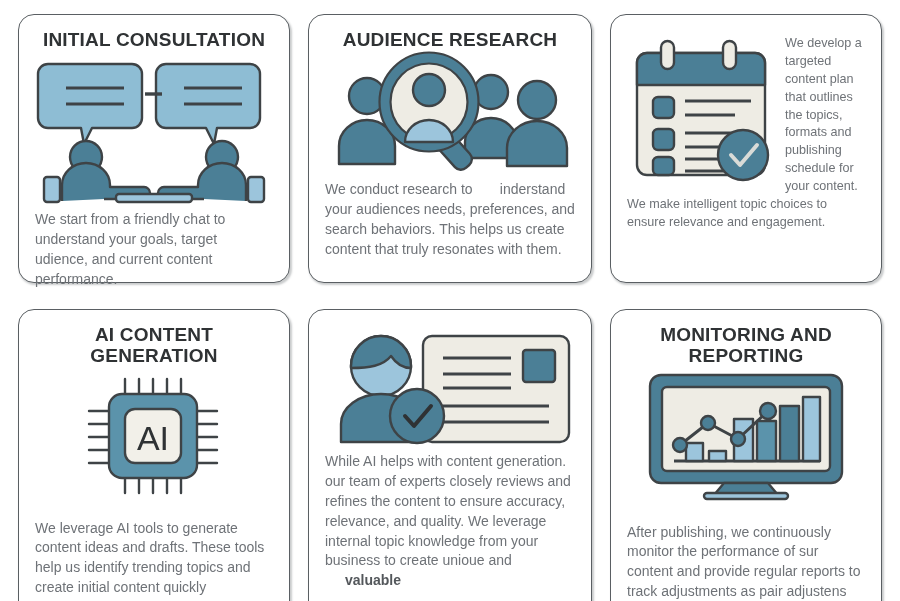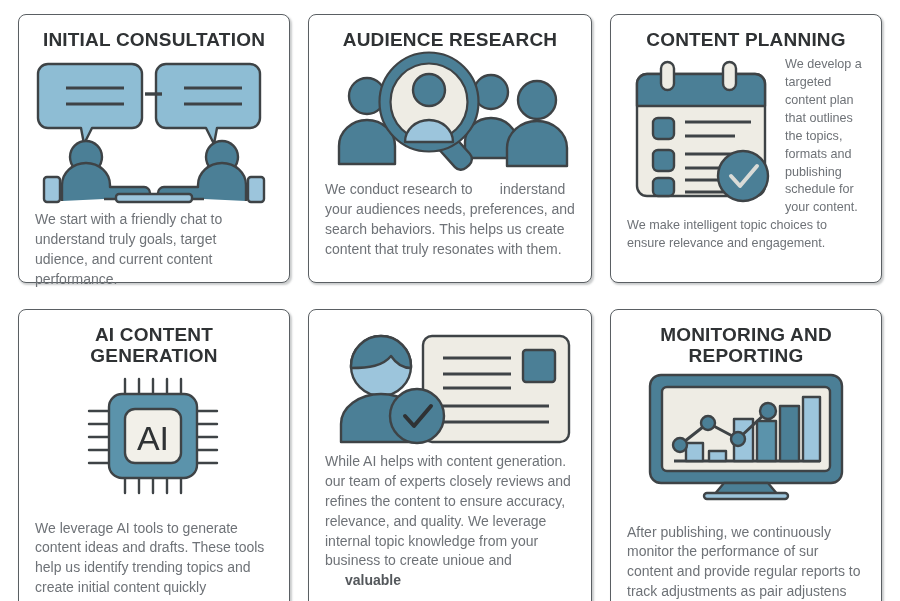--- a/index.html
+++ b/index.html
@@ -17,21 +17,21 @@
     grid-template-columns: 1fr 1fr 1fr;
     grid-template-rows: 269px 1fr;
     column-gap: 18px;
     row-gap: 26px;
     background: #ffffff;
   }
   .card {
     position: relative;
     background: #ffffff;
     border: 1.5px solid #5a5f63;
-    border-radius: 8px;
+    border-radius: 16px;
     box-shadow: 1.5px 2px 2px rgba(80,85,90,0.30);
     padding: 14px 16px 10px 16px;
     overflow: visible;
   }
   .card-title {
     text-align: center;
     font-weight: bold;
     font-size: 19px;
     letter-spacing: 0.2px;
     color: #2f3234;
@@ -84,21 +84,21 @@
           <circle cx="184" cy="101" r="16" fill="#4b7f96"></circle>
           <path d="M208 145 v-16 a24 22 0 0 0 -48 0 v2 h-34 a6 6 0 0 0 0 12 h40" fill="#4b7f96"></path>
 
           <rect x="78" y="138" width="76" height="8" rx="3" fill="#9cc5dc"></rect>
 
           <rect x="6" y="121" width="16" height="25" rx="3" fill="#9cc5dc"></rect>
           <rect x="210" y="121" width="16" height="25" rx="3" fill="#9cc5dc"></rect>
         </g>
       </svg>
     </div>
-    <div class="card-body" style="margin-top:8px;">We start with a friendly chat to understand truly goals, target udience, and current content performance.</div>
+    <div class="card-body" style="margin-top:8px;">We start from a friendly chat to understand your goals, target udience, and current content performance.</div>
   </div>
 
   <div class="card">
     <div class="card-title">AUDIENCE RESEARCH</div>
     <div class="icon-wrap" style="height:122px;margin-top:2px;">
       <svg width="250" height="120" viewBox="0 0 250 120">
         <g stroke="#3e4346" stroke-width="2.4" stroke-linejoin="round">
 
           <circle cx="42" cy="42" r="18" fill="#4b7f96"></circle>
           <path d="M14 110 v-18 a28 26 0 0 1 56 0 v18 z" fill="#4b7f96"></path>
@@ -118,21 +118,20 @@
 
           <circle cx="104" cy="36" r="16" fill="#4b7f96"></circle>
           <path d="M80 88 a24 22 0 0 1 48 0 z" fill="#9cc5dc"></path>
         </g>
       </svg>
     </div>
     <div class="card-body" style="margin-top:6px;">We conduct research to&nbsp;&nbsp;&nbsp;&nbsp;&nbsp;&nbsp; inderstand your audiences needs, preferences, and search behaviors. This helps us create content that truly resonates with them.</div>
   </div>
 
   <div class="card">
-    <div class="card-title">CONTENT PLANNING</div>
     <div style="margin-top:6px;">
       <div class="float-icon">
         <svg width="146" height="142" viewBox="0 0 146 142">
           <g stroke="#3e4346" stroke-width="2.4" stroke-linejoin="round">
             <rect x="6" y="14" width="128" height="122" rx="10" fill="#eeece4"></rect>
             <path d="M6 24 a10 10 0 0 1 10 -10 h108 a10 10 0 0 1 10 10 v22 h-128 z" fill="#4b7f96"></path>
             <rect x="30" y="2" width="13" height="28" rx="6.5" fill="#eeece4"></rect>
             <rect x="92" y="2" width="13" height="28" rx="6.5" fill="#eeece4"></rect>
 
             <rect x="22" y="58" width="21" height="21" rx="5" fill="#4b7f96"></rect>

